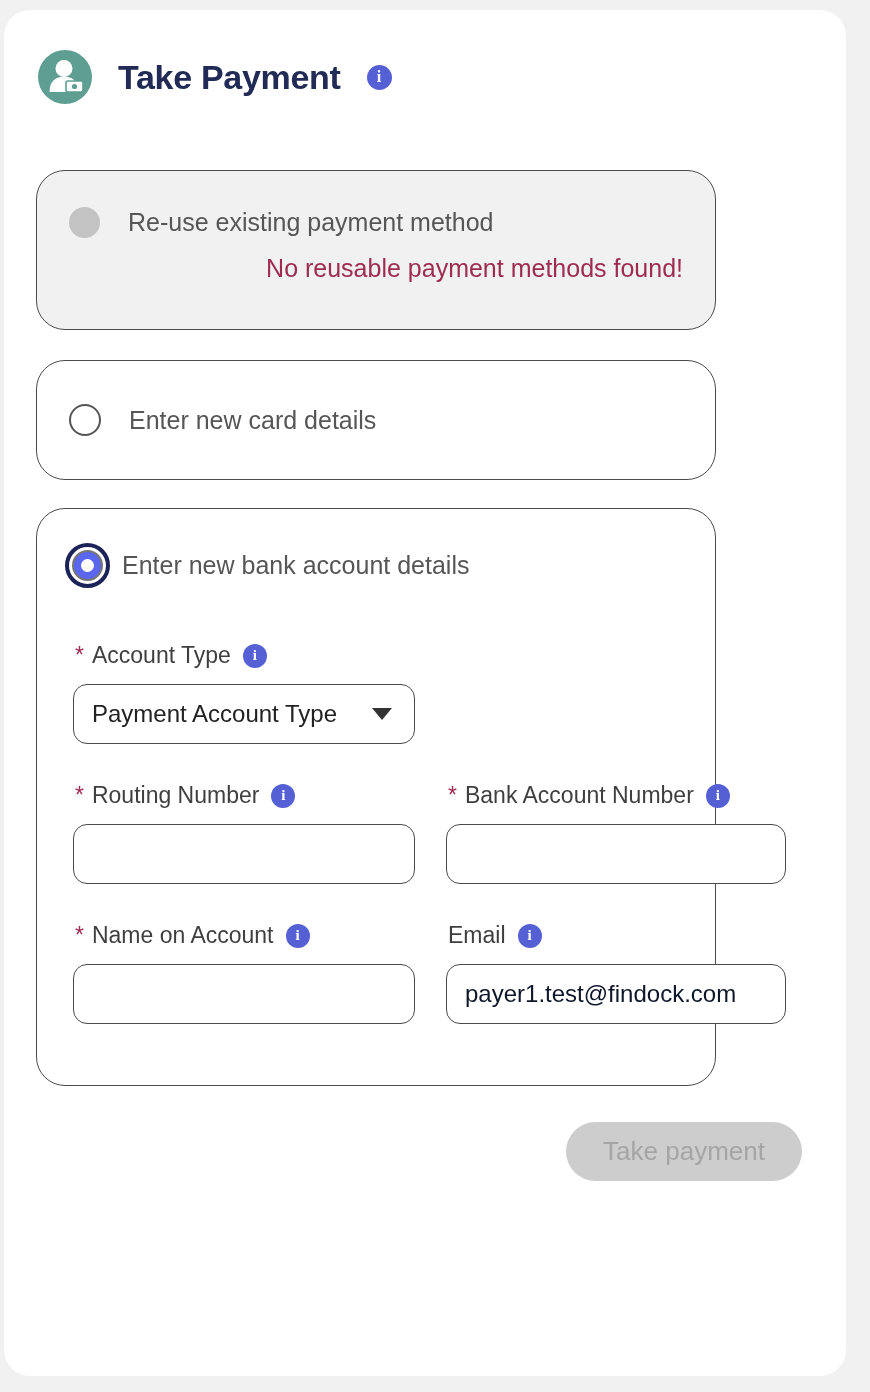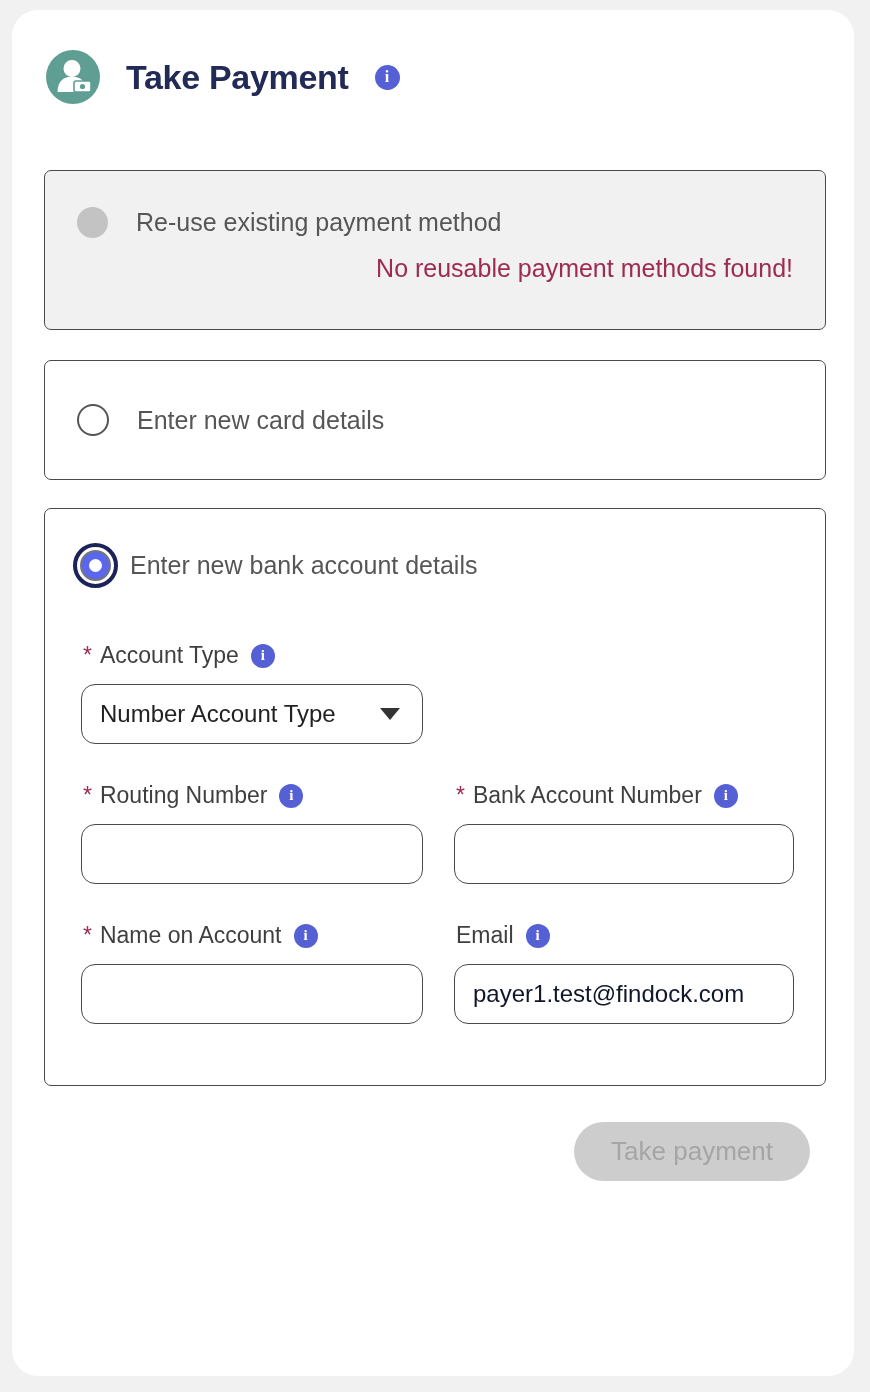--- a/index.html
+++ b/index.html
@@ -3,21 +3,21 @@
 <meta charset="utf-8">
 <style>
   * { margin:0; padding:0; box-sizing:border-box; }
   html,body { width:870px; height:1392px; }
   body {
     background:#f1f1f2;
     font-family:"Liberation Sans", sans-serif;
     position:relative;
   }
   .card {
-    position:absolute; left:12px; top:10px;
+    position:absolute; left:4px; top:10px;
     width:842px; height:1366px;
     background:#ffffff; border-radius:26px;
     padding:32px;
   }
   
   .header { display:flex; align-items:center; gap:26px; margin-top:8px; margin-left:2px; }
   .avatar { width:54px; height:54px; flex:0 0 auto; }
   .page-title { font-size:34px; font-weight:600; color:#212b55; letter-spacing:-0.3px; }
   .info-icon {
     display:inline-flex; align-items:center; justify-content:center;
@@ -27,22 +27,22 @@
     flex:0 0 auto; user-select:none;
   }
   .info-icon.small { width:24px; height:24px; font-size:15px; }
   
   .amount {
     margin-top:50px; margin-left:6px;
     font-size:98px; font-weight:500; color:#14182b; letter-spacing:1px;
   }
   
   .option-box {
-    border:1.5px solid #4a4a4a; border-radius:7px;
-    width:782px;
+    border:1.5px solid #4a4a4a; border-radius:29px;
+    width:680px;
   }
   .box-reuse {
     margin-top:66px; height:160px; background:#f1f1f1;
     padding:36px 32px;
   }
   .option-row { display:flex; align-items:center; gap:28px; }
   .option-label { font-size:25px; color:#565656; }
   .radio-disabled {
     width:31px; height:31px; border-radius:50%; background:#c3c3c3; flex:0 0 auto;
   }
@@ -155,21 +155,21 @@
 
     <div class="bank-form">
 
       <div>
         <div class="field-label-row">
           <span class="req">*</span>
           <span>Account Type</span>
           <span class="info-icon small">i</span>
         </div>
         <div class="select-box">
-          <span class="select-value">Number Account Type</span>
+          <span class="select-value">Payment Account Type</span>
           <span class="chevron"></span>
         </div>
       </div>
       <div></div>
 
       <div>
         <div class="field-label-row">
           <span class="req">*</span>
           <span>Routing Number</span>
           <span class="info-icon small">i</span>

